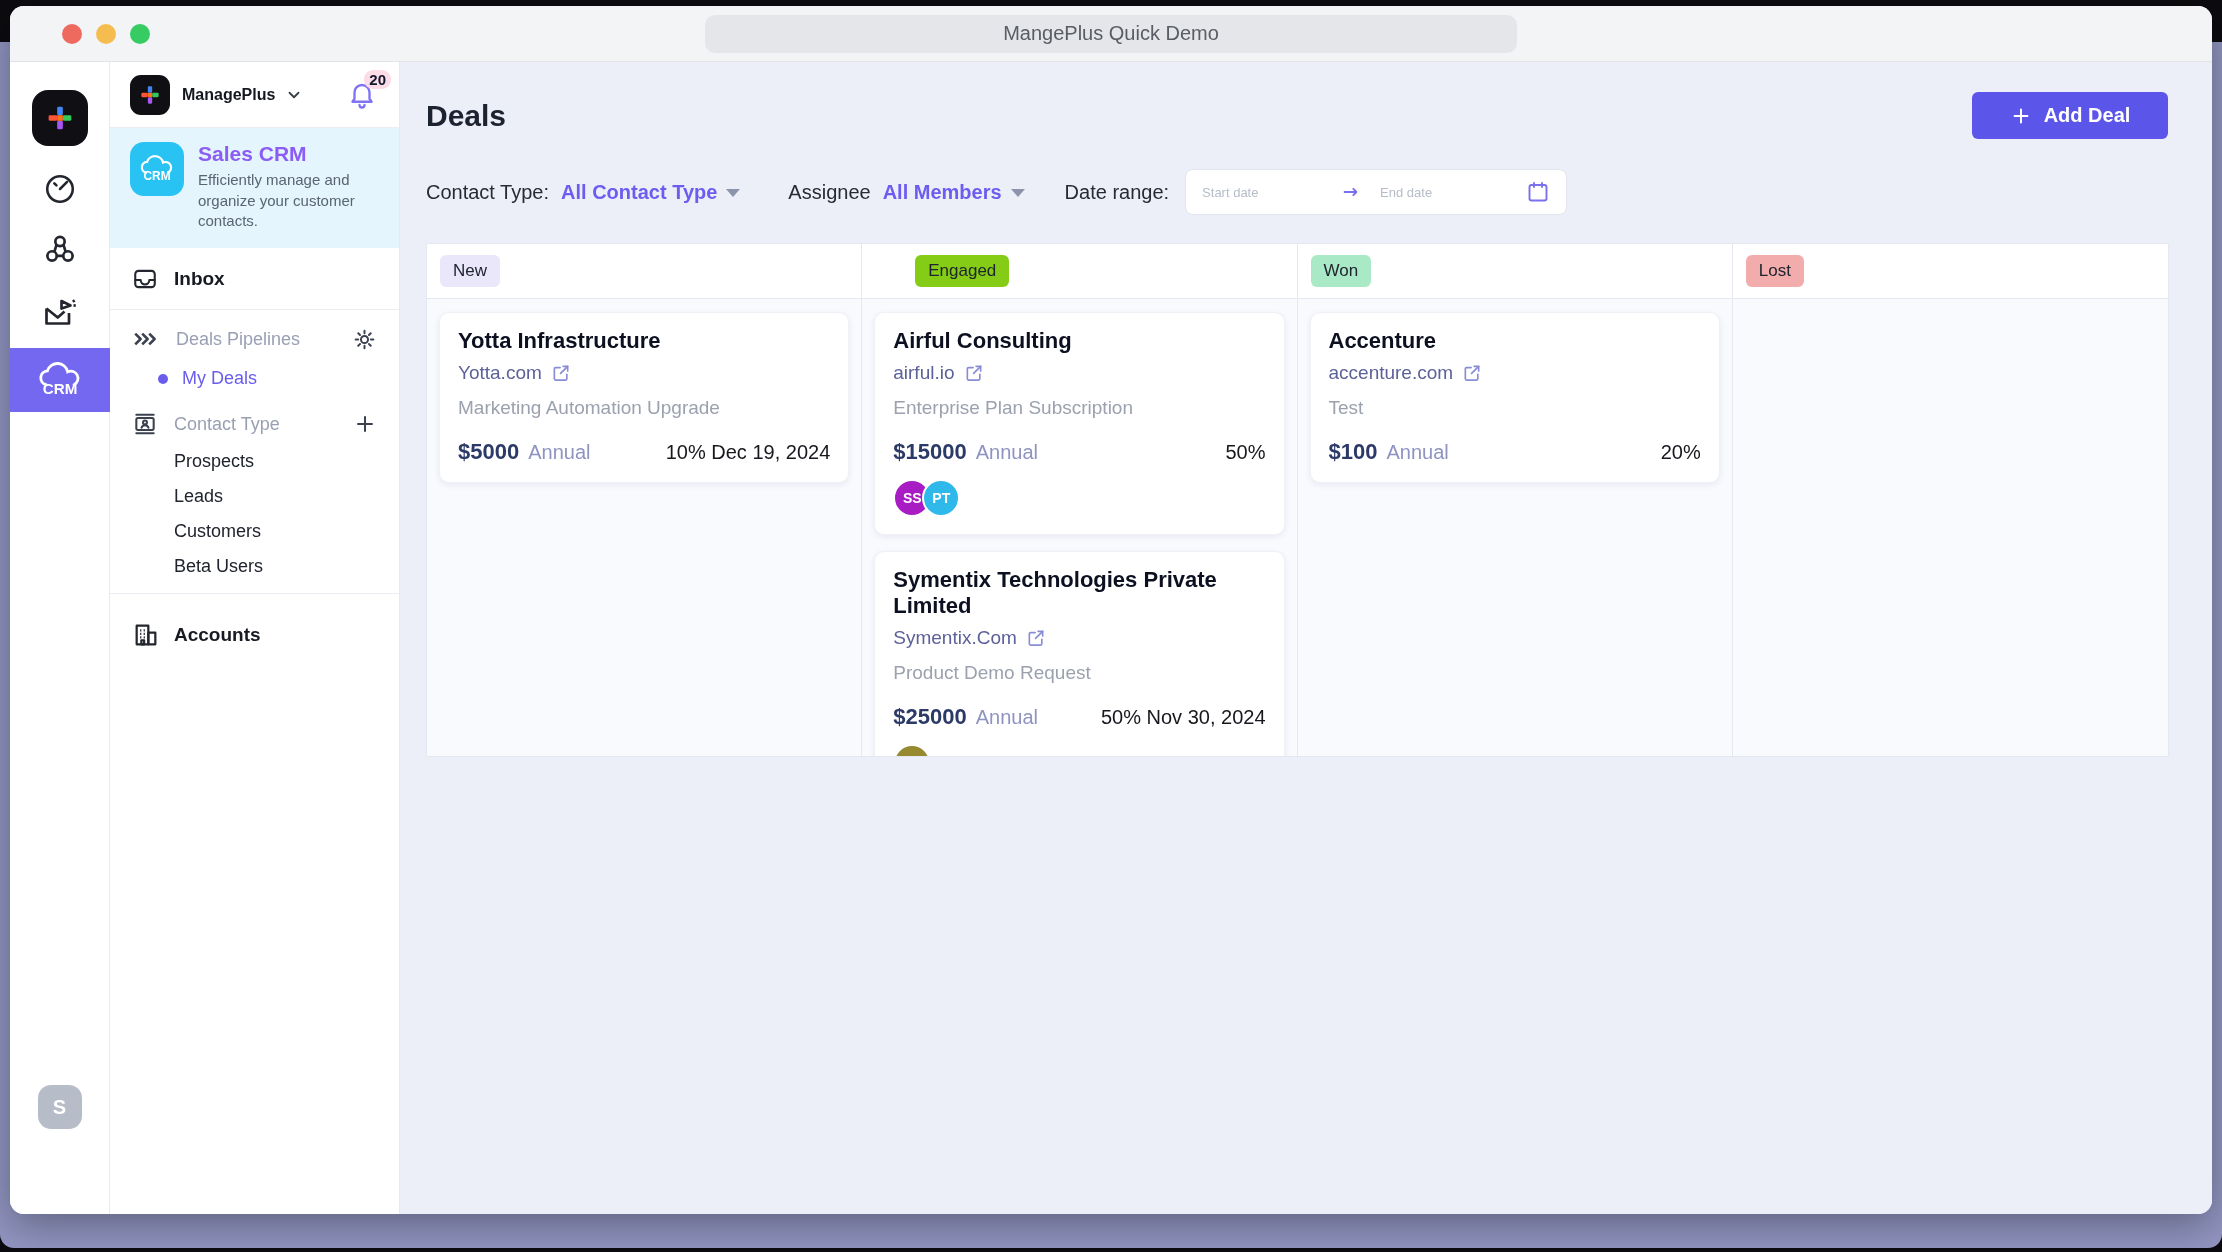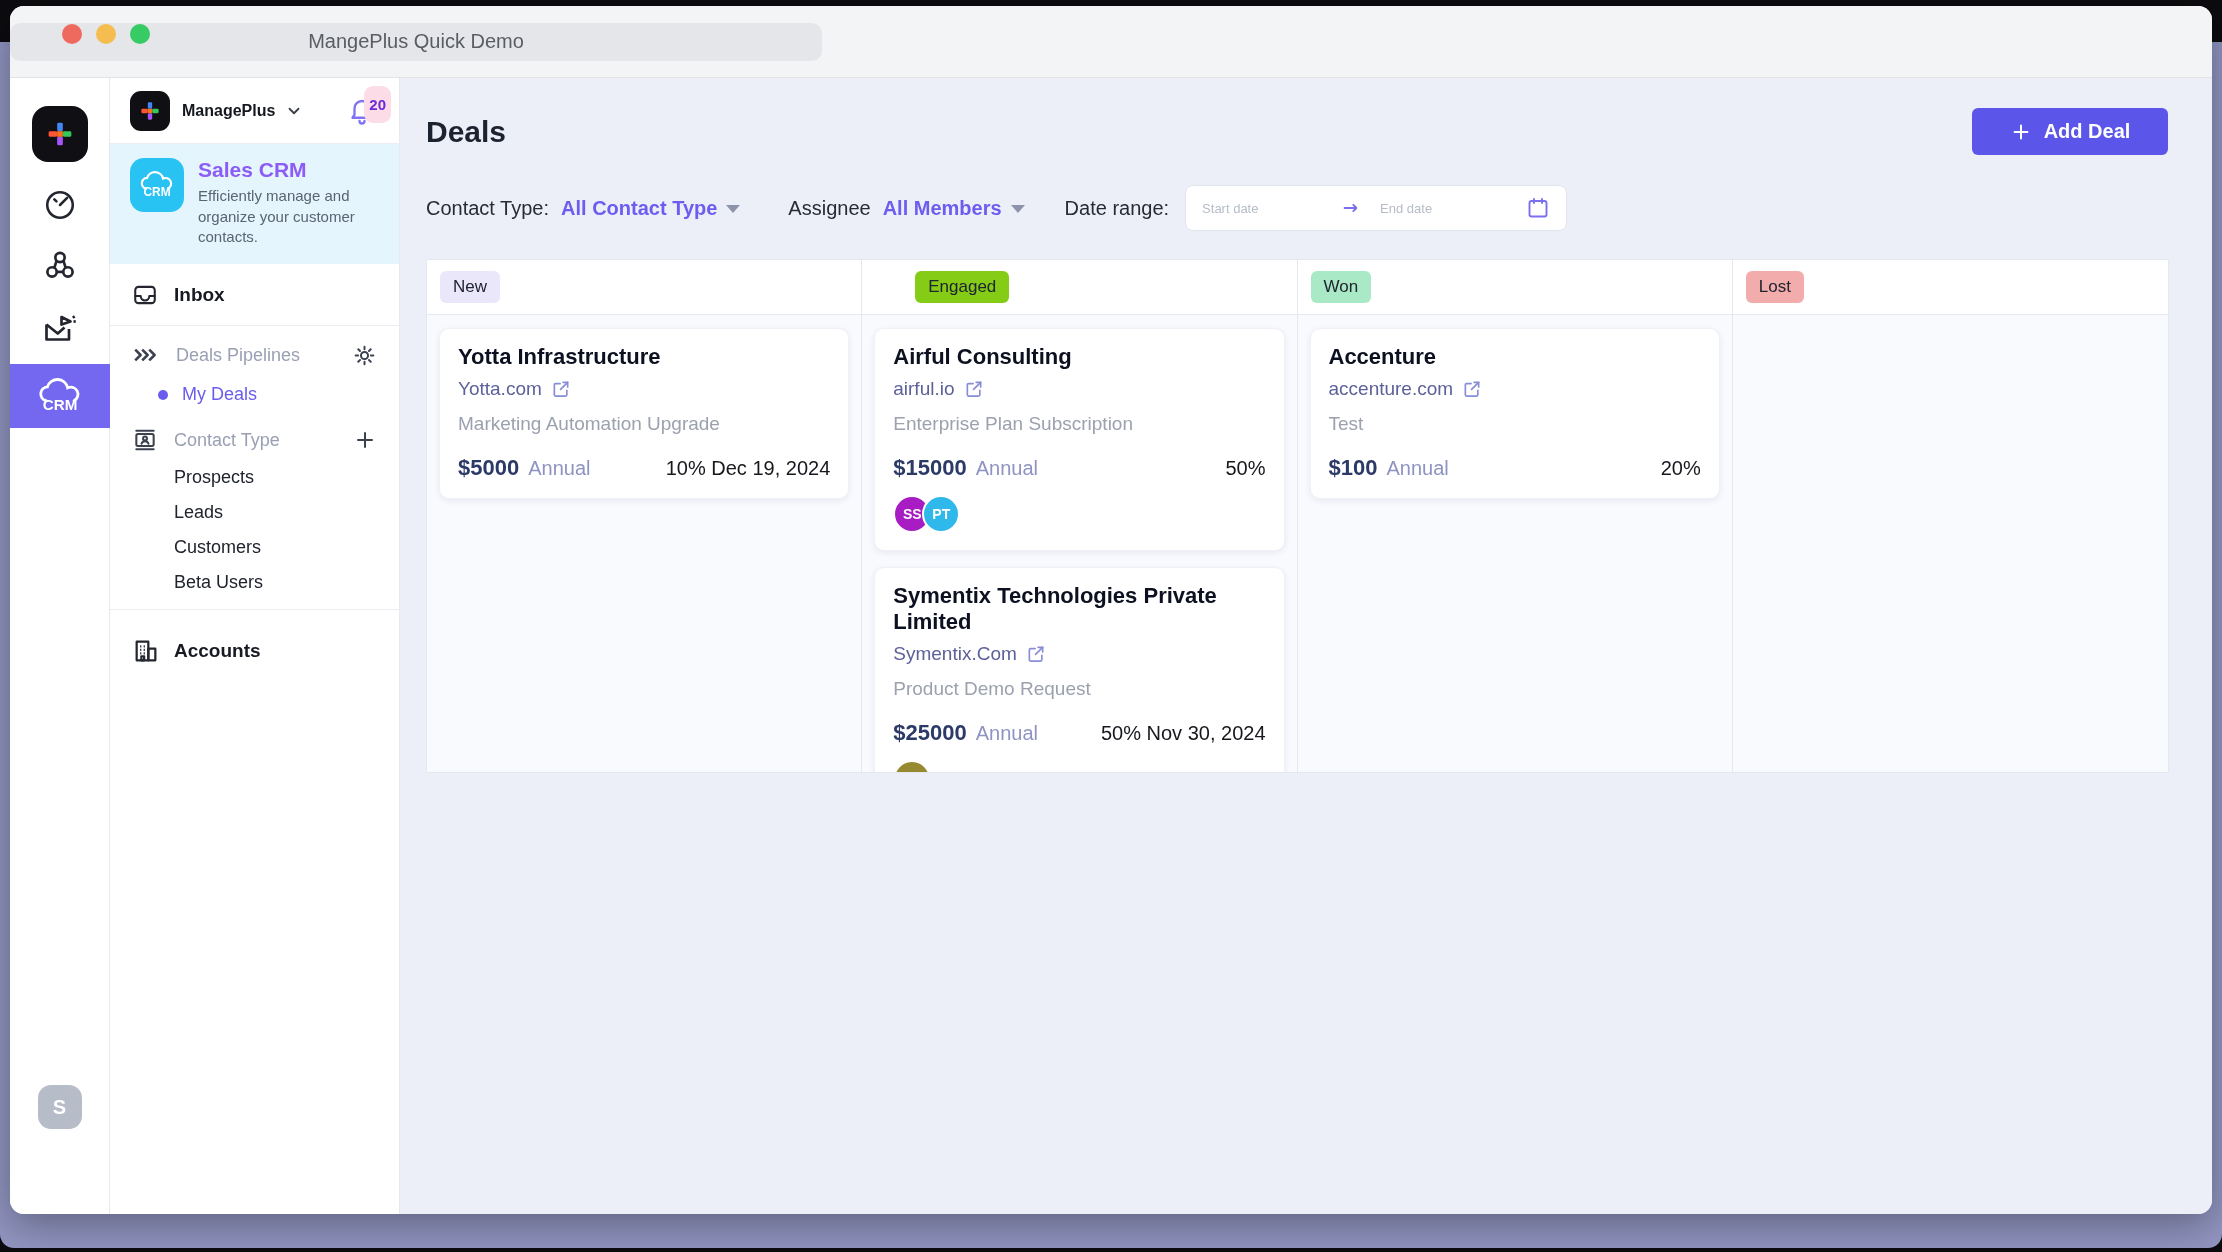--- a/index.html
+++ b/index.html
@@ -4,21 +4,21 @@
 <style>
   * { margin:0; padding:0; box-sizing:border-box; }
   html,body { width:2222px; height:1252px; overflow:hidden; }
   body { background:#0c0c10; font-family:"Liberation Sans","DejaVu Sans",sans-serif; position:relative; }
 
   .desktop { position:absolute; left:0; right:0; top:42px; bottom:4px; background:#9195c1; border-radius:0 0 14px 14px; }
 
   .window { position:absolute; left:10px; top:6px; width:2202px; height:1208px; background:#ffffff; border-radius:14px; overflow:hidden; box-shadow:0 10px 40px rgba(0,0,0,.35); display:flex; flex-direction:column; }
 
   
-  .titlebar { height:72px; background:#f3f4f6; border-bottom:1px solid #e2e3e7; position:relative; display:flex; align-items:center; flex:0 0 auto; }
+  .titlebar { height:56px; background:#f3f4f6; border-bottom:1px solid #e2e3e7; position:relative; display:flex; align-items:center; justify-content:center; flex:0 0 auto; }
   .lights { position:absolute; left:52px; top:18px; display:flex; gap:14px; }
   .light { width:20px; height:20px; border-radius:50%; }
   .light.red { background:#ee6a5f; }
   .light.yellow { background:#f5bd4f; }
   .light.green { background:#37cb63; }
   .title-pill { width:812px; height:38px; background:#e4e6ea; border-radius:10px; display:flex; align-items:center; justify-content:center; color:#5a5d63; font-size:20px; }
 
   
   .app { flex:1; display:flex; min-height:0; }
 
@@ -30,21 +30,21 @@
   .rail-crm { margin-top:16px; width:100px; height:64px; background:#7468f1; display:flex; align-items:center; justify-content:center; color:#ffffff; }
   .rail-profile { margin-top:auto; margin-bottom:85px; width:44px; height:44px; border-radius:13px; background:#b7bcc9; color:#ffffff; font-weight:bold; font-size:20px; display:flex; align-items:center; justify-content:center; }
 
   
   .sidebar { width:290px; background:#ffffff; border-right:1px solid #e8e9f0; display:flex; flex-direction:column; flex:0 0 auto; }
   .side-head { height:66px; border-bottom:1px solid #ececf3; display:flex; align-items:center; padding:0 20px; }
   .logo-sm { width:40px; height:40px; background:#101014; border-radius:11px; display:flex; align-items:center; justify-content:center; flex:0 0 auto; }
   .ws-name { margin-left:12px; font-size:16px; font-weight:bold; color:#14171f; }
   .ws-chev { margin-left:10px; color:#3a3e49; display:flex; }
   .bell-wrap { margin-left:auto; position:relative; width:34px; height:34px; display:flex; align-items:center; justify-content:center; color:#8074f5; }
-  .bell-badge { position:absolute; top:-8px; right:-12px; background:#fcdce6; color:#6d28d9; font-size:15px; font-weight:bold; border-radius:9px; padding:10px 5px; }
+  .bell-badge { position:absolute; top:-8px; right:-12px; background:#fcdce6; color:#0f172a; font-size:15px; font-weight:bold; border-radius:9px; padding:1px 5px; }
 
   .app-banner { background:#e4f5fd; padding:14px 20px 16px; display:flex; gap:14px; align-items:flex-start; }
   .crm-app-ic { width:54px; height:54px; border-radius:14px; background:#29c3f3; color:#ffffff; display:flex; align-items:center; justify-content:center; flex:0 0 auto; }
   .banner-title { font-size:21px; font-weight:bold; color:#8b5cf6; margin-bottom:4px; }
   .banner-sub { font-size:15px; color:#5a6472; line-height:1.38; max-width:186px; }
 
   .side-row { height:62px; display:flex; align-items:center; padding:0 22px; gap:16px; border-bottom:1px solid #ececf3; }
   .side-row .lbl { font-size:19px; font-weight:bold; color:#171a22; }
   .side-ic { color:#23262e; display:flex; }
 

